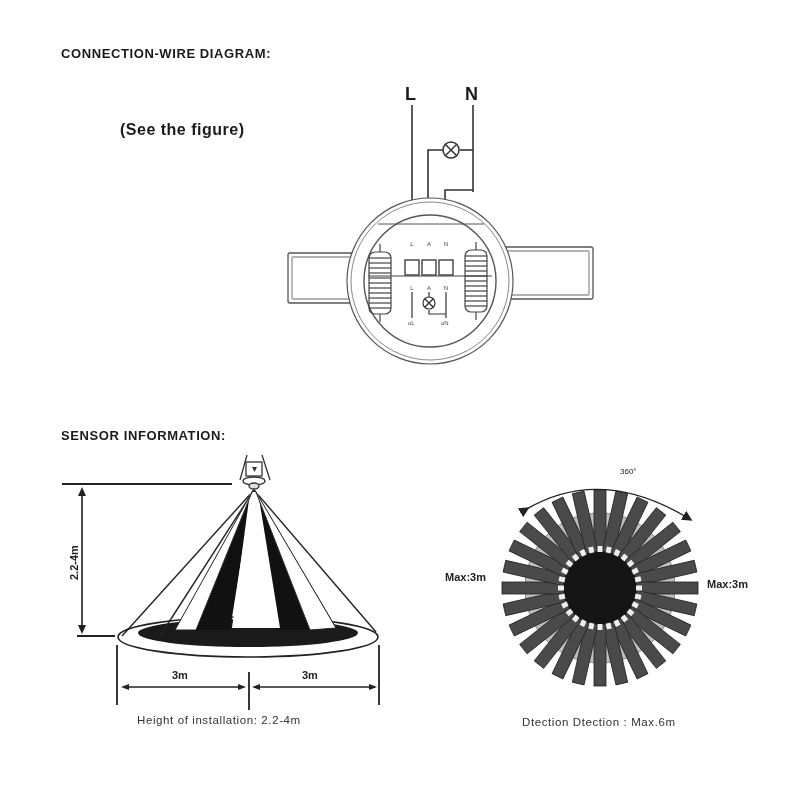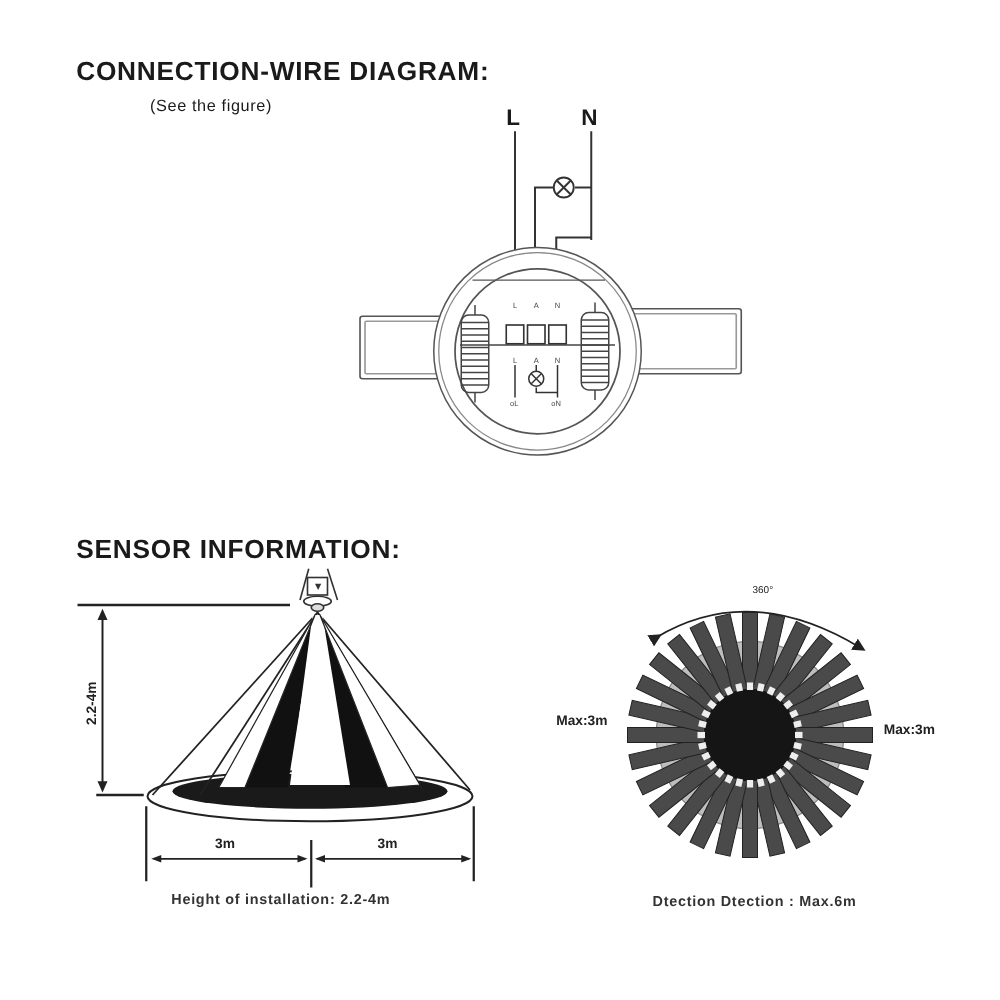--- a/index.html
+++ b/index.html
@@ -1,20 +1,20 @@
 <!DOCTYPE html>
 <html><head>
 <meta charset="utf-8">
 <style>
   html, body { margin: 0; padding: 0; background: #ffffff; }
   body { width: 800px; height: 800px; position: relative; overflow: hidden; font-family: "Liberation Sans", sans-serif; color: #1a1a1a; }
   .abs { position: absolute; }
-  .heading { font-weight: bold; font-size: 21px; letter-spacing: 0.6px; white-space: nowrap; }
-  .sub { font-weight: normal; font-size: 13px; letter-spacing: 0.5px; white-space: nowrap; }
-  .caption { font-weight: bold; font-size: 11.5px; letter-spacing: 0.6px; color: #333; white-space: nowrap; text-align: right; }
+  .heading { font-weight: bold; font-size: 13px; letter-spacing: 0.6px; white-space: nowrap; }
+  .sub { font-weight: bold; font-size: 16px; letter-spacing: 0.5px; white-space: nowrap; margin-top: 44px; }
+  .caption { font-weight: normal; font-size: 11.5px; letter-spacing: 0.6px; color: #333; white-space: nowrap; text-align: right; }
   .lbl { font-weight: bold; font-size: 11px; color: #222; white-space: nowrap; }
   svg { position: absolute; left: 0; top: 0; }
 </style>
 </head>
 <body>
 
 <div class="abs heading" style="left:61px; top:46px;">CONNECTION-WIRE DIAGRAM:</div>
 <div class="abs sub" style="left:120px; top:77px;">(See the figure)</div>
 
 <div class="abs" style="left:0; top:0; width:800px; height:400px;">
@@ -242,16 +242,16 @@
         <rect x="167.5" y="86" width="5" height="6" fill="#eee" transform="rotate(282.85714285714283 170 128)"></rect>
         <rect x="167.5" y="86" width="5" height="6" fill="#eee" transform="rotate(295.7142857142857 170 128)"></rect>
         <rect x="167.5" y="86" width="5" height="6" fill="#eee" transform="rotate(308.57142857142856 170 128)"></rect>
         <rect x="167.5" y="86" width="5" height="6" fill="#eee" transform="rotate(321.42857142857144 170 128)"></rect>
         <rect x="167.5" y="86" width="5" height="6" fill="#eee" transform="rotate(334.2857142857143 170 128)"></rect>
         <rect x="167.5" y="86" width="5" height="6" fill="#eee" transform="rotate(347.14285714285717 170 128)"></rect>
       </g>
   </svg>
 </div>
 
-<div class="abs" style="left:602px; top:467px; font-size:8px; color:#222;">360°</div>
+<div class="abs" style="left:620px; top:467px; font-size:8px; color:#222;">360°</div>
 <div class="abs lbl" style="left:445px; top:571px;">Max:3m</div>
 <div class="abs lbl" style="left:707px; top:578px;">Max:3m</div>
 <div class="abs caption" style="left:522px; top:716px;">Dtection Dtection : Max.6m</div>
 
 </body></html>

